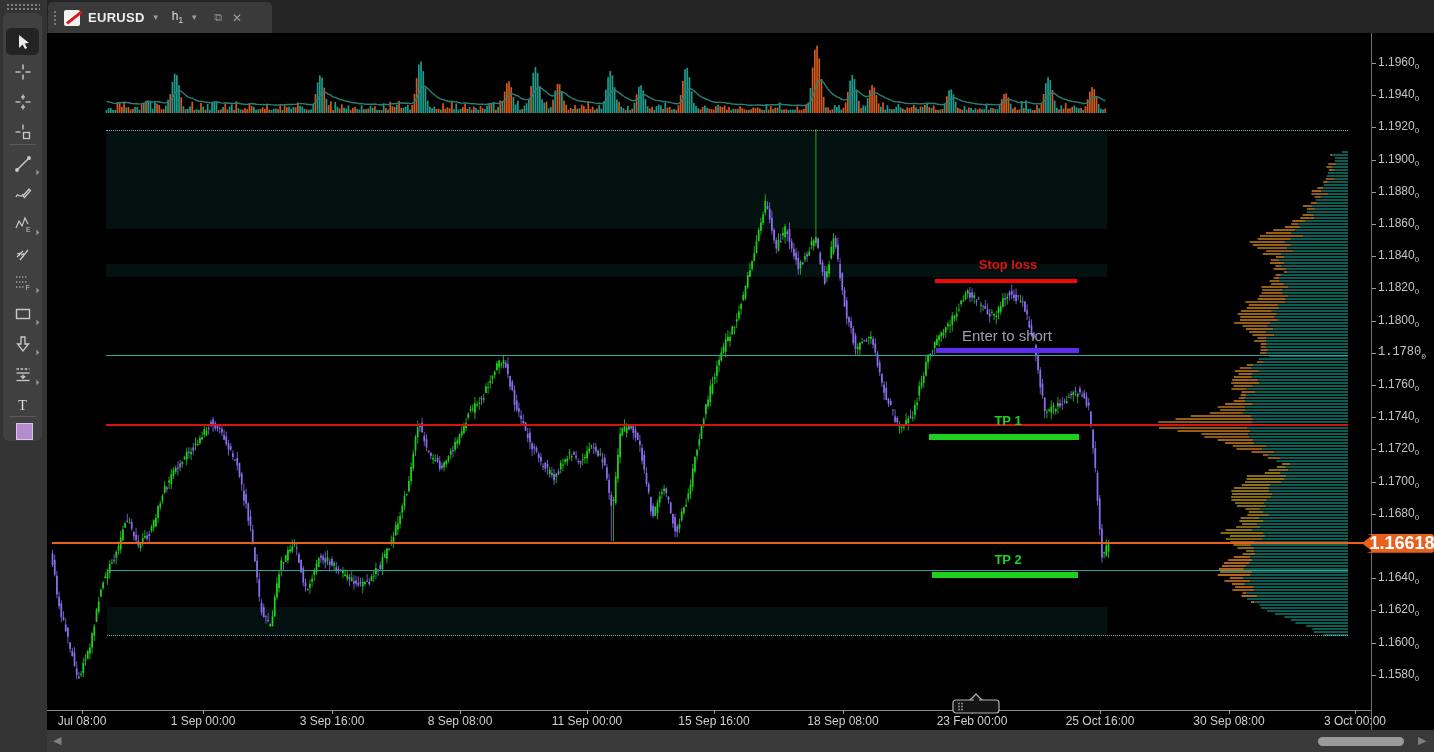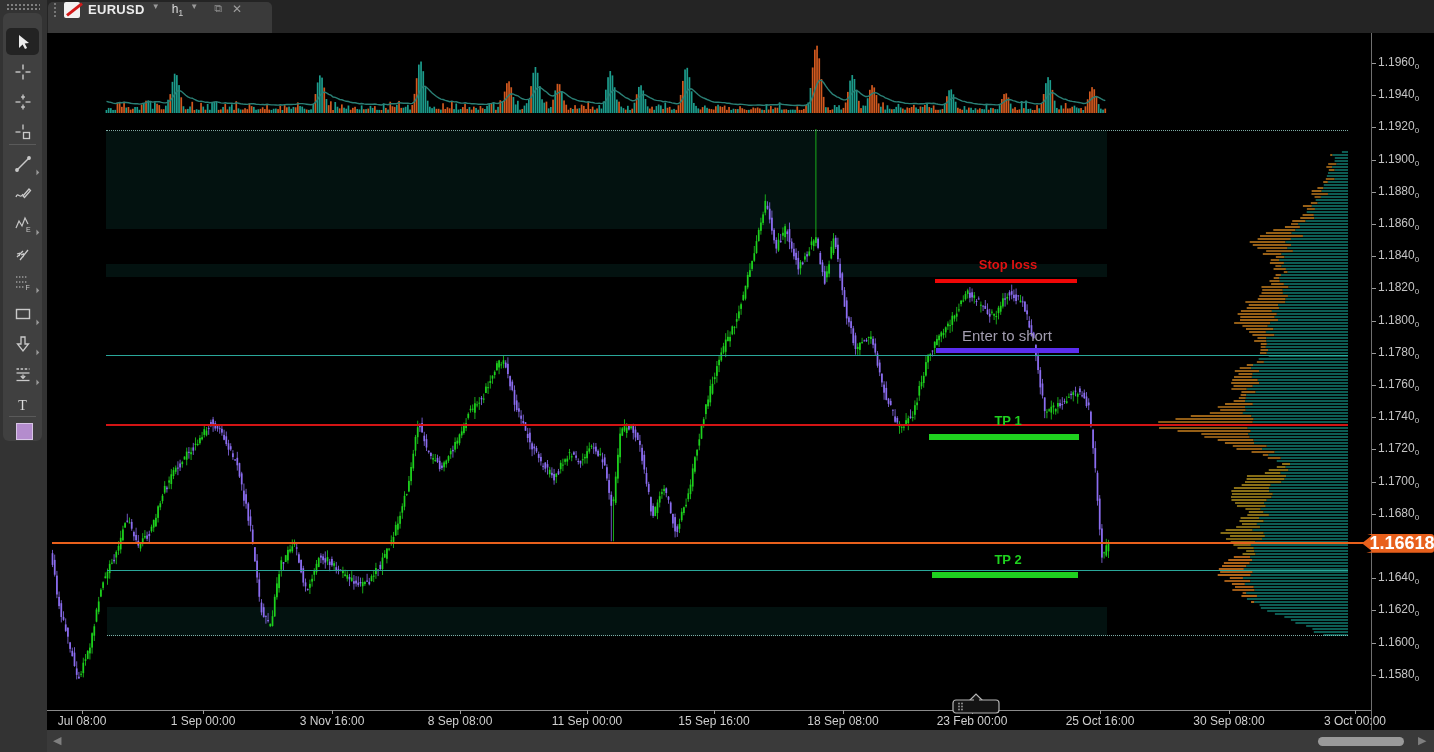--- a/index.html
+++ b/index.html
@@ -1,19 +1,19 @@
 <!DOCTYPE html>
 <html><head>
 <meta charset="utf-8">
 <style>
   html,body{margin:0;padding:0;background:#1b1b1b;font-family:"Liberation Sans",sans-serif;}
   #app{position:relative;width:1434px;height:752px;background:#000;overflow:hidden;}
   
   #tabbar{position:absolute;left:44px;top:0;width:1390px;height:33px;background:#242424;z-index:10;}
-  #tab{position:absolute;left:4px;top:2px;width:224px;height:31px;background:#3a3a3a;border-radius:5px 5px 0 0;display:flex;z-index:11;}
+  #tab{position:absolute;left:4px;top:2px;width:224px;height:31px;background:#3a3a3a;border-radius:5px 5px 0 0;display:flex;align-items:center;z-index:11;}
   .tab-grip{width:4px;height:16px;margin-left:5px;background-image:radial-gradient(#777 34%,transparent 36%);background-size:4px 4px;}
   .tab-icon{width:16px;height:16px;margin-left:7px;background:#f2f2f2;border-radius:2px;position:relative;}
   .tab-icon::after{content:"";position:absolute;left:1px;top:6px;width:19px;height:3px;background:#d21a1a;transform:rotate(-38deg);transform-origin:center;}
   .tab-sym{color:#ececec;font-size:13px;font-weight:bold;margin-left:8px;letter-spacing:.3px;}
   .caret{color:#9a9a9a;font-size:8px;margin-left:7px;}
   .tab-tf{color:#dcdcdc;font-size:12px;margin-left:12px;}
   .tab-tf sub{font-size:9px;color:#cfcfcf;}
   .tab-win{color:#8b8b8b;font-size:11px;margin-left:16px;}
   .tab-close{color:#9d9d9d;font-size:12px;margin-left:10px;}
   
@@ -1946,21 +1946,21 @@
       <div class="pa-label" style="top: 158.86px;">1.1880<sub>0</sub></div>
       <div class="pa-tick" style="top: 191.063px;"></div>
       <div class="pa-label" style="top: 191.063px;">1.1860<sub>0</sub></div>
       <div class="pa-tick" style="top: 223.266px;"></div>
       <div class="pa-label" style="top: 223.266px;">1.1840<sub>0</sub></div>
       <div class="pa-tick" style="top: 255.468px;"></div>
       <div class="pa-label" style="top: 255.468px;">1.1820<sub>0</sub></div>
       <div class="pa-tick" style="top: 287.671px;"></div>
       <div class="pa-label" style="top: 287.671px;">1.1800<sub>0</sub></div>
       <div class="pa-tick" style="top: 319.873px;"></div>
-      <div class="pa-label" style="top: 319.873px;">1.1780<sub>0</sub></div>
+      <div class="pa-label" style="top: 319.873px; font-family: Liberation Mono, monospace;">1.1780<sub>0</sub></div>
       <div class="pa-tick" style="top: 352.076px;"></div>
       <div class="pa-label" style="top: 352.076px;">1.1760<sub>0</sub></div>
       <div class="pa-tick" style="top: 384.279px;"></div>
       <div class="pa-label" style="top: 384.279px;">1.1740<sub>0</sub></div>
       <div class="pa-tick" style="top: 416.481px;"></div>
       <div class="pa-label" style="top: 416.481px;">1.1720<sub>0</sub></div>
       <div class="pa-tick" style="top: 448.684px;"></div>
       <div class="pa-label" style="top: 448.684px;">1.1700<sub>0</sub></div>
       <div class="pa-tick" style="top: 480.886px;"></div>
       <div class="pa-label" style="top: 480.886px;">1.1680<sub>0</sub></div>
@@ -1991,21 +1991,21 @@
           <circle cx="7" cy="16.5" r=".9"></circle>
             <circle cx="10" cy="16.5" r=".9"></circle>
         </g>
       </svg>
     </div>
   <div class="ta-tick" style="left: 35px;"></div>
       <div class="ta-label" style="left: 35px;">Jul 08:00</div>
       <div class="ta-tick" style="left: 156px;"></div>
       <div class="ta-label" style="left: 156px;">1 Sep 00:00</div>
       <div class="ta-tick" style="left: 285px;"></div>
-      <div class="ta-label" style="left: 285px;">3 Nov 16:00</div>
+      <div class="ta-label" style="left: 285px;">3 Sep 16:00</div>
       <div class="ta-tick" style="left: 413px;"></div>
       <div class="ta-label" style="left: 413px;">8 Sep 08:00</div>
       <div class="ta-tick" style="left: 540px;"></div>
       <div class="ta-label" style="left: 540px;">11 Sep 00:00</div>
       <div class="ta-tick" style="left: 667px;"></div>
       <div class="ta-label" style="left: 667px;">15 Sep 16:00</div>
       <div class="ta-tick" style="left: 796px;"></div>
       <div class="ta-label" style="left: 796px;">18 Sep 08:00</div>
       <div class="ta-tick" style="left: 925px;"></div>
       <div class="ta-label" style="left: 925px;">23 Feb 00:00</div>

